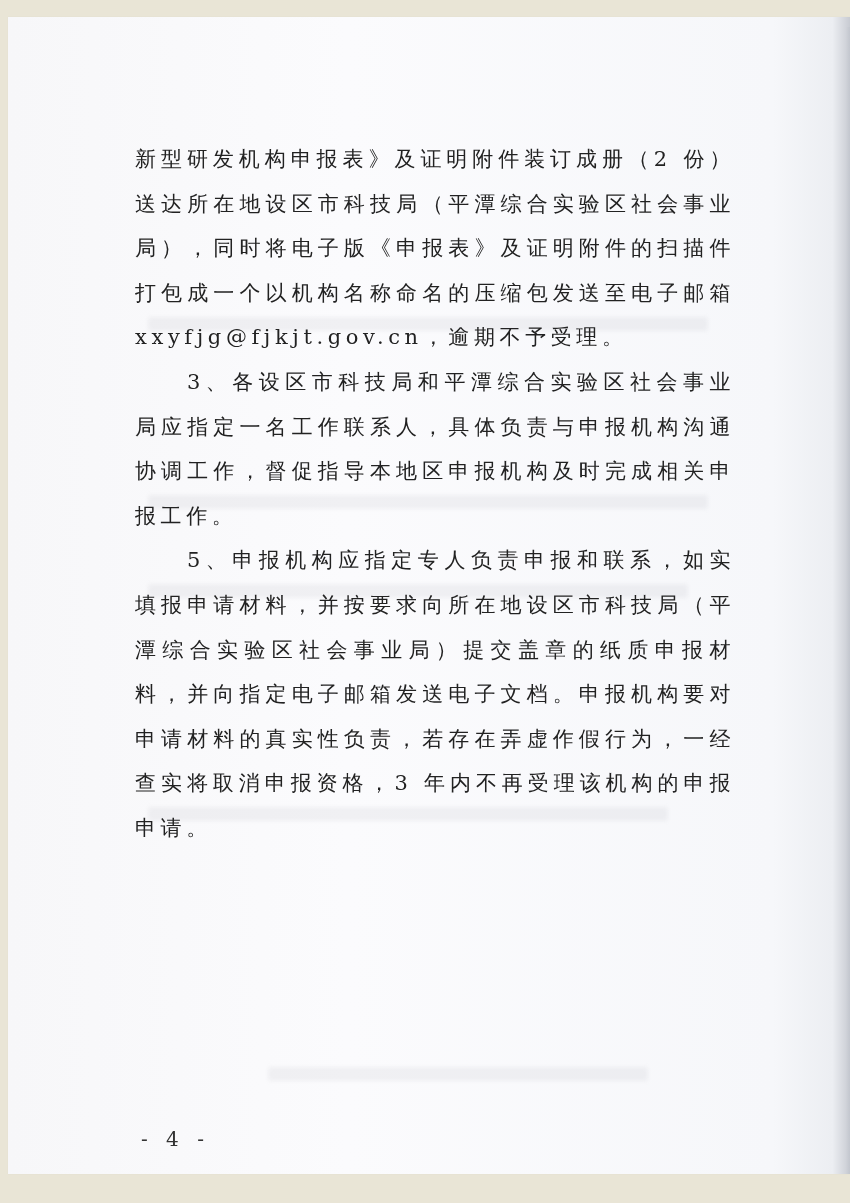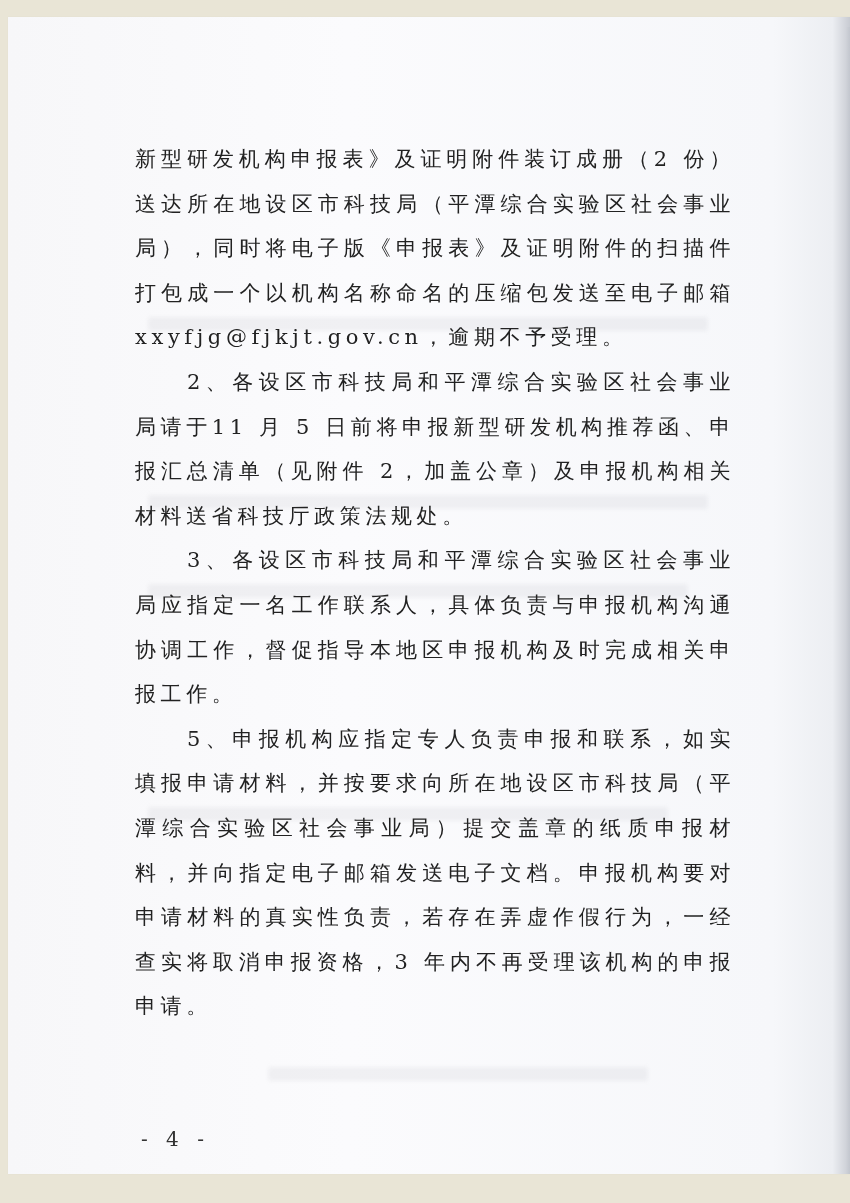--- a/index.html
+++ b/index.html
@@ -72,19 +72,18 @@
   <div class="edge-shadow"></div>
 
   <div class="bleed" style="left:140px; top:300px; width:560px;"></div>
   <div class="bleed" style="left:140px; top:478px; width:560px;"></div>
   <div class="bleed" style="left:140px; top:567px; width:540px;"></div>
   <div class="bleed" style="left:140px; top:790px; width:520px;"></div>
   <div class="bleed" style="left:260px; top:1050px; width:380px;"></div>
 
   <div class="body-text">
     <p class="para">新型研发机构申报表》及证明附件装订成册（2 份）送达所在地设区市科技局（平潭综合实验区社会事业局），同时将电子版《申报表》及证明附件的扫描件打包成一个以机构名称命名的压缩包发送至电子邮箱 xxyfjg@fjkjt.gov.cn，逾期不予受理。</p>
-    <p class="para indent">2、各设区市科技局和平潭综合实验区社会事业局请于11 月 5 日前将申报新型研发机构推荐函、申报汇总清单（见附件 2，加盖公章）及申报机构相关材料送省科技厅政策法规处。</p>
     <p class="para indent">3、各设区市科技局和平潭综合实验区社会事业局应指定一名工作联系人，具体负责与申报机构沟通协调工作，督促指导本地区申报机构及时完成相关申报工作。</p>
     <p class="para indent">5、申报机构应指定专人负责申报和联系，如实填报申请材料，并按要求向所在地设区市科技局（平潭综合实验区社会事业局）提交盖章的纸质申报材料，并向指定电子邮箱发送电子文档。申报机构要对申请材料的真实性负责，若存在弄虚作假行为，一经查实将取消申报资格，3 年内不再受理该机构的申报申请。</p>
   </div>
 
   <div class="page-num">- 4 -</div>
 </div>
 
 </body></html>

